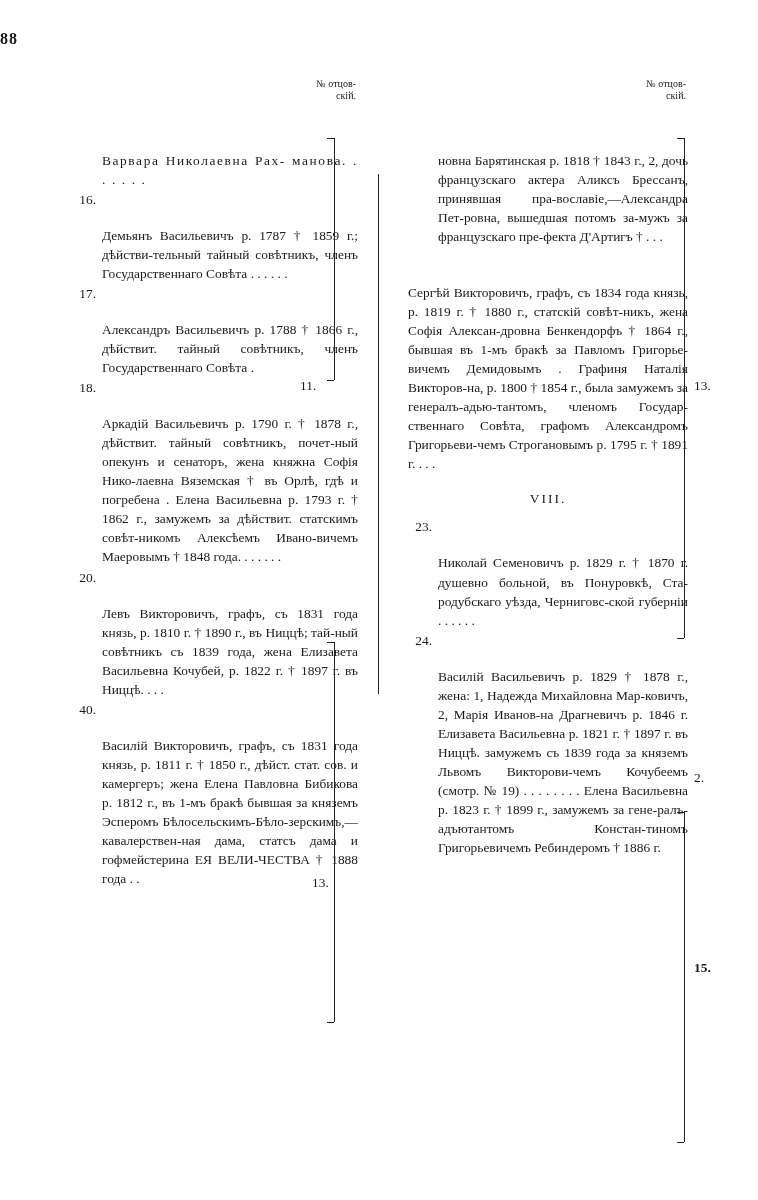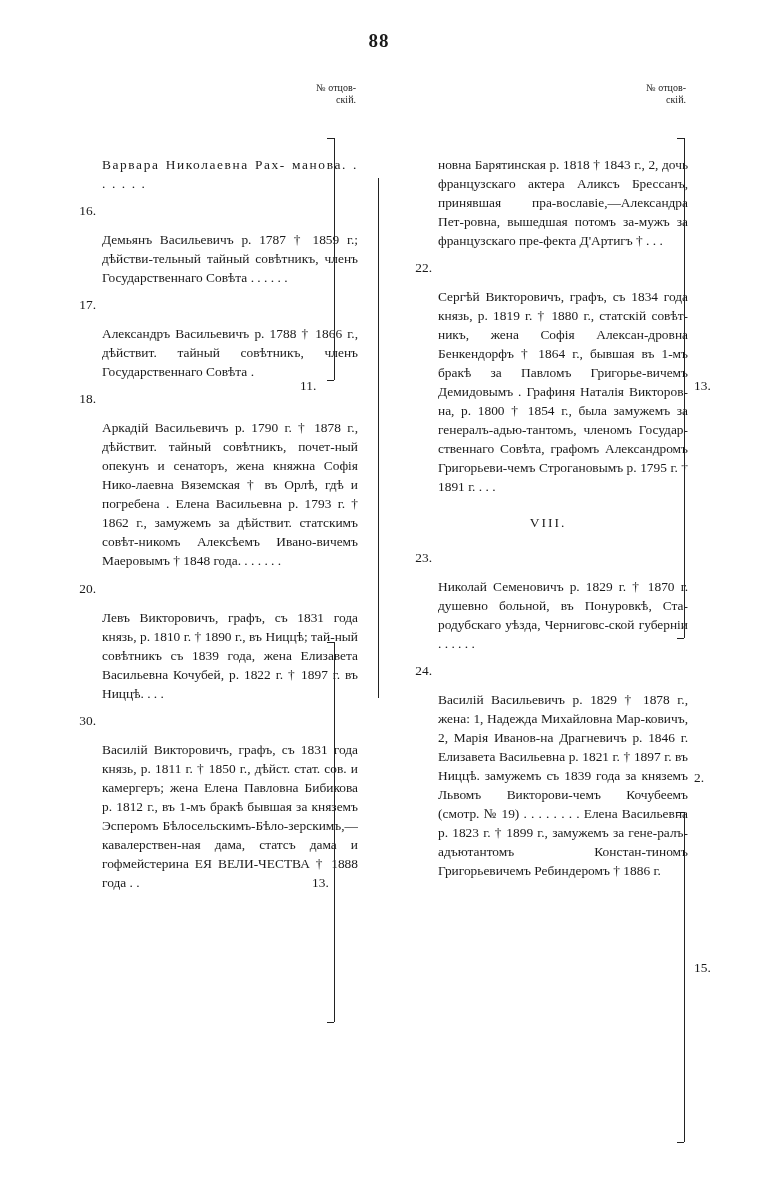--- a/index.html
+++ b/index.html
@@ -16,22 +16,22 @@
     overflow: hidden;
   }
   .page {
     position: relative;
     width: 758px;
     height: 1200px;
     box-sizing: border-box;
     padding: 0;
   }
   .page-number {
-    text-align: center;
-    font-size: 19px;
+    text-align: left;
+    font-size: 16px;
     font-weight: bold;
     margin-top: 30px;
     letter-spacing: 1px;
   }
   .columns {
     display: flex;
     margin-top: 30px;
     padding: 0 70px 0 72px;
     box-sizing: border-box;
     position: relative;
@@ -61,21 +61,20 @@
     margin-bottom: 1px;
     text-align: justify;
   }
   .entry .num {
     width: 30px;
     flex: 0 0 30px;
     text-align: right;
     padding-right: 6px;
     box-sizing: border-box;
     font-size: 13.4px;
-    margin-top: 7px;
   }
   .entry .body {
     flex: 1 1 auto;
     text-align: justify;
     text-justify: inter-word;
     margin-top: 36px;
   }
 
   .sp { letter-spacing: 1.6px; }
 
@@ -150,39 +149,38 @@
         <div class="num">18.</div>
         <div class="body">Аркадій Васильевичъ р. 1790 г. † 1878 г., дѣйствит. тайный совѣтникъ, почет-ный опекунъ и сенаторъ, жена княжна Софія Нико-лаевна Вяземская † въ Орлѣ, гдѣ и погребена . Елена Васильевна р. 1793 г. † 1862 г., замужемъ за дѣйствит. статскимъ совѣт-никомъ Алексѣемъ Ивано-вичемъ Маеровымъ † 1848 года. . . . . . .</div>
       </div>
 
       <div class="entry">
         <div class="num">20.</div>
         <div class="body">Левъ Викторовичъ, графъ, съ 1831 года князь, р. 1810 г. † 1890 г., въ Ниццѣ; тай-ный совѣтникъ съ 1839 года, жена Елизавета Васильевна Кочубей, р. 1822 г. † 1897 г. въ Ниццѣ. . . .</div>
       </div>
 
       <div class="entry">
-        <div class="num">30.</div>
+        <div class="num">40.</div>
         <div class="body">Василій Викторовичъ, графъ, съ 1831 года князь, р. 1811 г. † 1850 г., дѣйст. стат. сов. и камергеръ; жена Елена Павловна Бибикова р. 1812 г., въ 1-мъ бракѣ бывшая за княземъ Эсперомъ Бѣлосельскимъ-Бѣло-зерскимъ,—кавалерствен-ная дама, статсъ дама и гофмейстерина ЕЯ ВЕЛИ-ЧЕСТВА † 1888 года . .</div>
       </div>
 
     </div>
 
     <div class="col right">
       <div class="col-header">
         <span>№ отцов-</span>
         <span class="hdr2">скій.</span>
       </div>
 
       <div class="entry">
         <div class="num"></div>
         <div class="body">новна Барятинская р. 1818 † 1843 г., 2, дочь французскаго актера Аликсъ Брессанъ, принявшая пра-вославіе,—Александра Пет-ровна, вышедшая потомъ за-мужъ за французскаго пре-фекта Д'Артигъ † . . .</div>
       </div>
 
       <div class="entry">
-        <div class="num">22.</div>
         <div class="body">Сергѣй Викторовичъ, графъ, съ 1834 года князь, р. 1819 г. † 1880 г., статскій совѣт-никъ, жена Софія Алексан-дровна Бенкендорфъ † 1864 г., бывшая въ 1-мъ бракѣ за Павломъ Григорье-вичемъ Демидовымъ . Графиня Наталія Викторов-на, р. 1800 † 1854 г., была замужемъ за генералъ-адью-тантомъ, членомъ Государ-ственнаго Совѣта, графомъ Александромъ Григорьеви-чемъ Строгановымъ р. 1795 г. † 1891 г. . . .</div>
       </div>
 
       <div class="section-label">VIII.</div>
 
       <div class="entry">
         <div class="num">23.</div>
         <div class="body">Николай Семеновичъ р. 1829 г. † 1870 г. душевно больной, въ Понуровкѣ, Ста-родубскаго уѣзда, Черниговс-ской губерніи . . . . . .</div>
       </div>
 
@@ -206,15 +204,15 @@
   <div class="brace" style="left:684px; top:108px; height:500px;"></div>
   <div class="tick" style="left:677px; top:108px;"></div>
   <div class="tick" style="left:677px; top:608px;"></div>
   <div class="refmark" style="left:694px; top:348px;">13.</div>
 
   <div class="refmark" style="left:694px; top:740px;">2.</div>
 
   <div class="brace" style="left:684px; top:782px; height:330px;"></div>
   <div class="tick" style="left:677px; top:782px;"></div>
   <div class="tick" style="left:677px; top:1112px;"></div>
-  <div class="refmark" style="left:694px; top:930px;">15.</div>
+  <div class="refmark" style="left:694px; top:930px;font-weight:bold;">15.</div>
 
 </div>
 
 </body></html>

